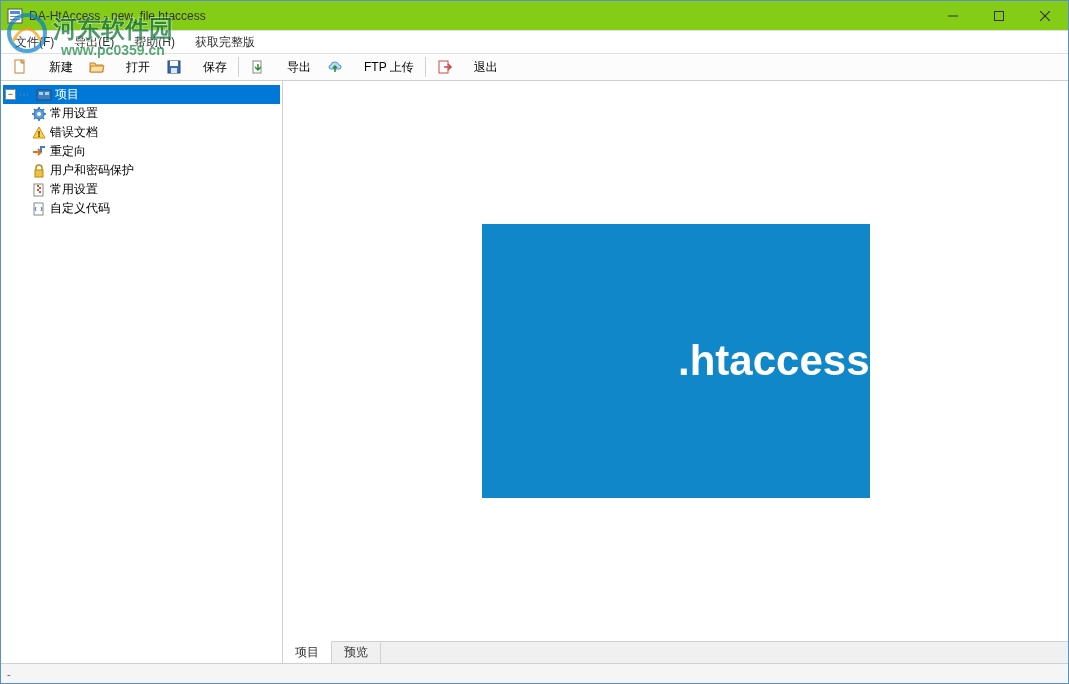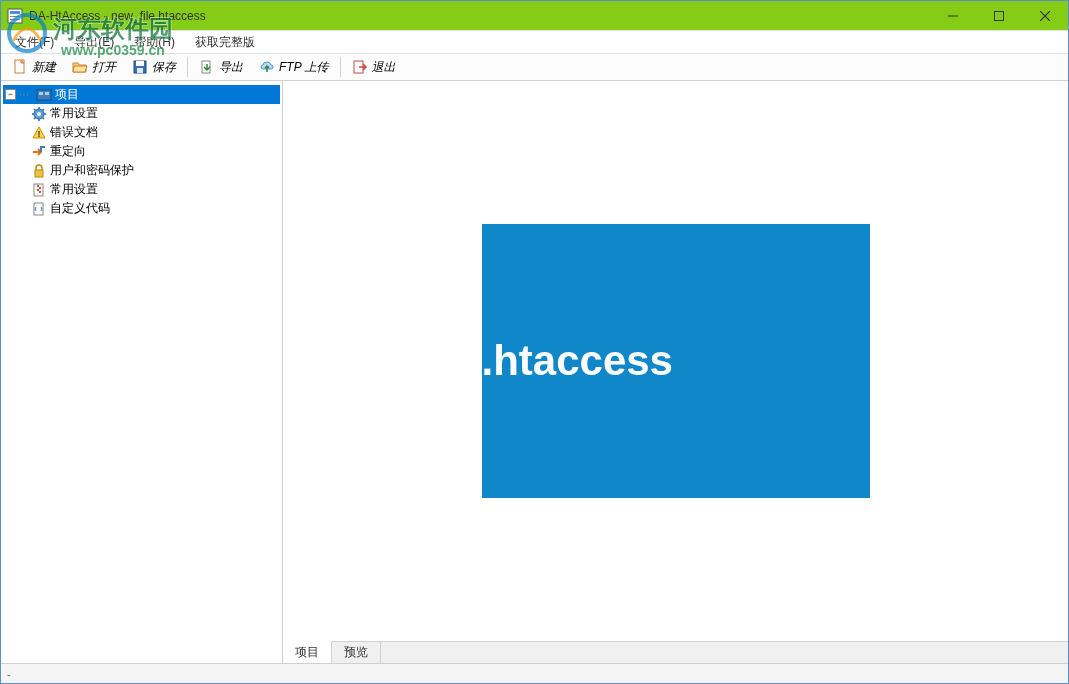--- a/index.html
+++ b/index.html
@@ -6,35 +6,35 @@
 body { font-family: "Microsoft YaHei", "Segoe UI", sans-serif; font-size: 12px; background: #fff; overflow: hidden; }
 .window { width: 1069px; height: 684px; border: 1px solid #5a8fc7; display: flex; flex-direction: column; background: #fff; position: relative; }
 .titlebar { height: 30px; background: #84cc16; display: flex; align-items: center; padding: 0 0 0 6px; border-bottom: 1px solid #e0e0e0; }
 .titlebar .app-icon { width: 16px; height: 16px; margin-right: 6px; }
 .titlebar .title { flex: 1; font-size: 12px; color: #333; }
 .win-controls { display: flex; }
 .win-btn { width: 46px; height: 30px; display: flex; align-items: center; justify-content: center; cursor: pointer; }
 .menubar { height: 22px; background: #fff; display: flex; align-items: flex-end; padding: 0 6px; gap: 4px; }
 .menu-item { padding: 2px 8px; cursor: pointer; color: #333; }
 .toolbar { height: 28px; background: #fcfcfc; border-top: 1px solid #e0e0e0; border-bottom: 1px solid #d0d0d0; display: flex; align-items: center; padding: 0 4px; gap: 2px; }
-.tool-btn { display: flex; align-items: flex-start; padding: 2px 6px; gap: 4px; cursor: pointer; border: 1px solid transparent; font-style: italic; }
+.tool-btn { display: flex; align-items: flex-start; padding: 2px 6px; gap: 21px; cursor: pointer; border: 1px solid transparent; }
 .tool-icon { width: 16px; height: 16px; display: inline-block; }
 .tool-sep { width: 1px; height: 20px; background: #d0d0d0; margin: 0 2px; }
 .body-area { flex: 1; display: flex; overflow: hidden; }
 .sidebar { width: 282px; border-right: 1px solid #d0d0d0; background: #fff; display:flex; flex-direction:column; }
 .tree { padding: 4px 2px; flex:1; overflow:auto; }
 .tree-item { display: flex; align-items: center; padding: 1px 2px; gap: 3px; cursor: pointer; white-space: nowrap; }
 .tree-item.root { background: #0078d7; color: #fff; }
 .tree-item.child { padding-left: 28px; text-align: center; }
 .expander { width: 11px; height: 11px; border: 1px solid #888; display: inline-flex; align-items: center; justify-content: center; font-size: 9px; line-height: 1; background: #fff; color: #333; }
 .dots { width: 14px; display: inline-block; color: #888; font-size: 10px; letter-spacing: -1px; }
 .node-icon { width: 16px; height: 16px; display: inline-block; }
 .main { flex: 1; display: flex; flex-direction: column; position: relative; background:#fff;}
 .content { flex: 1; display: flex; align-items: center; justify-content: center; background: #fff; }
-.htaccess-box { width: 388px; height: 274px; background: #0f87c9; display: flex; align-items: center; justify-content: flex-start; }
+.htaccess-box { width: 388px; height: 274px; background: #0f87c9; display: flex; align-items: center; justify-content: flex-end; }
 .htaccess-text { color: #fff; font-size: 42px; font-weight: 600; }
 .bottom-tabs { height: 22px; border-top: 1px solid #d0d0d0; display: flex; align-items: stretch; background: #f0f0f0; }
 .tab { padding: 2px 12px; border-right: 1px solid #d0d0d0; cursor: pointer; display:flex; align-items:center; font-size:12px; color:#333; }
 .tab.active { background: #fff; border-top: 1px solid #fff; margin-top:-1px; }
 .statusbar { height: 20px; border-top: 1px solid #d0d0d0; background: #f5f5f5; display: flex; align-items: center; padding: 0 6px; font-size: 11px; color: #555; }
 .watermark { position: absolute; top: 10px; left: 2px; pointer-events: none; opacity: 0.7; z-index: 999; }
 .watermark svg text.wm1 { fill: #0a6d34; font-size: 24px; font-weight: bold; font-family: "SimHei", sans-serif; stroke:#fff; stroke-width:1px; paint-order: stroke;}
 .watermark svg text.wm2 { fill: #14863e; font-size: 14px; font-weight: bold; font-family: Arial, sans-serif; }
 </style>
 </head>

